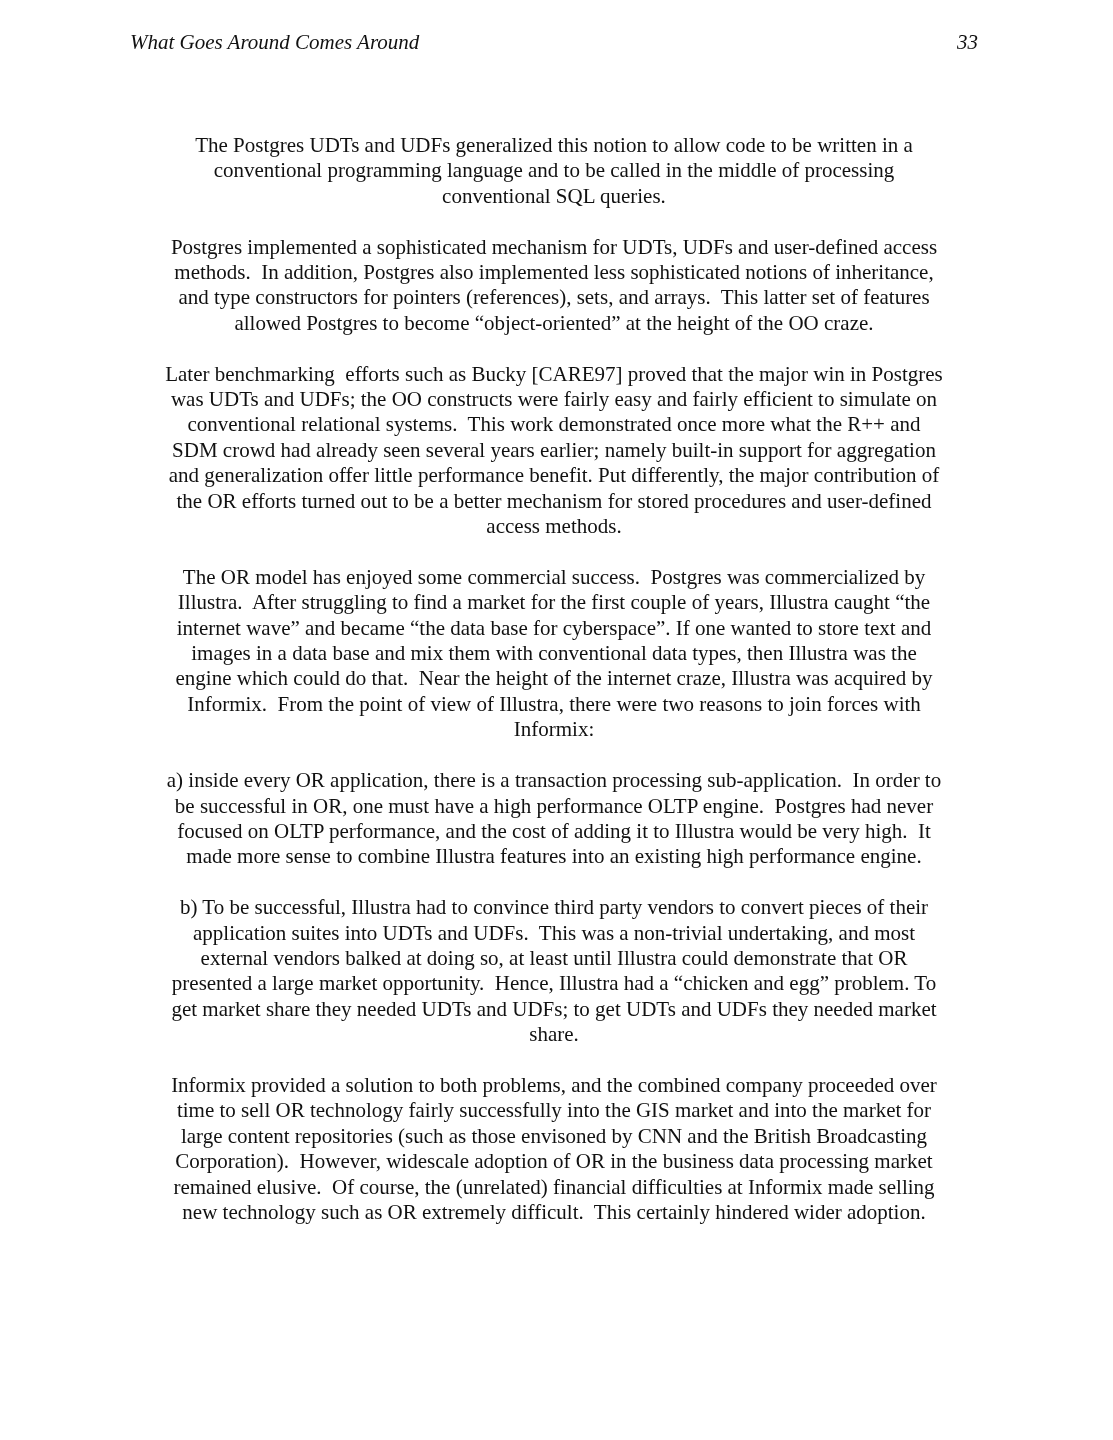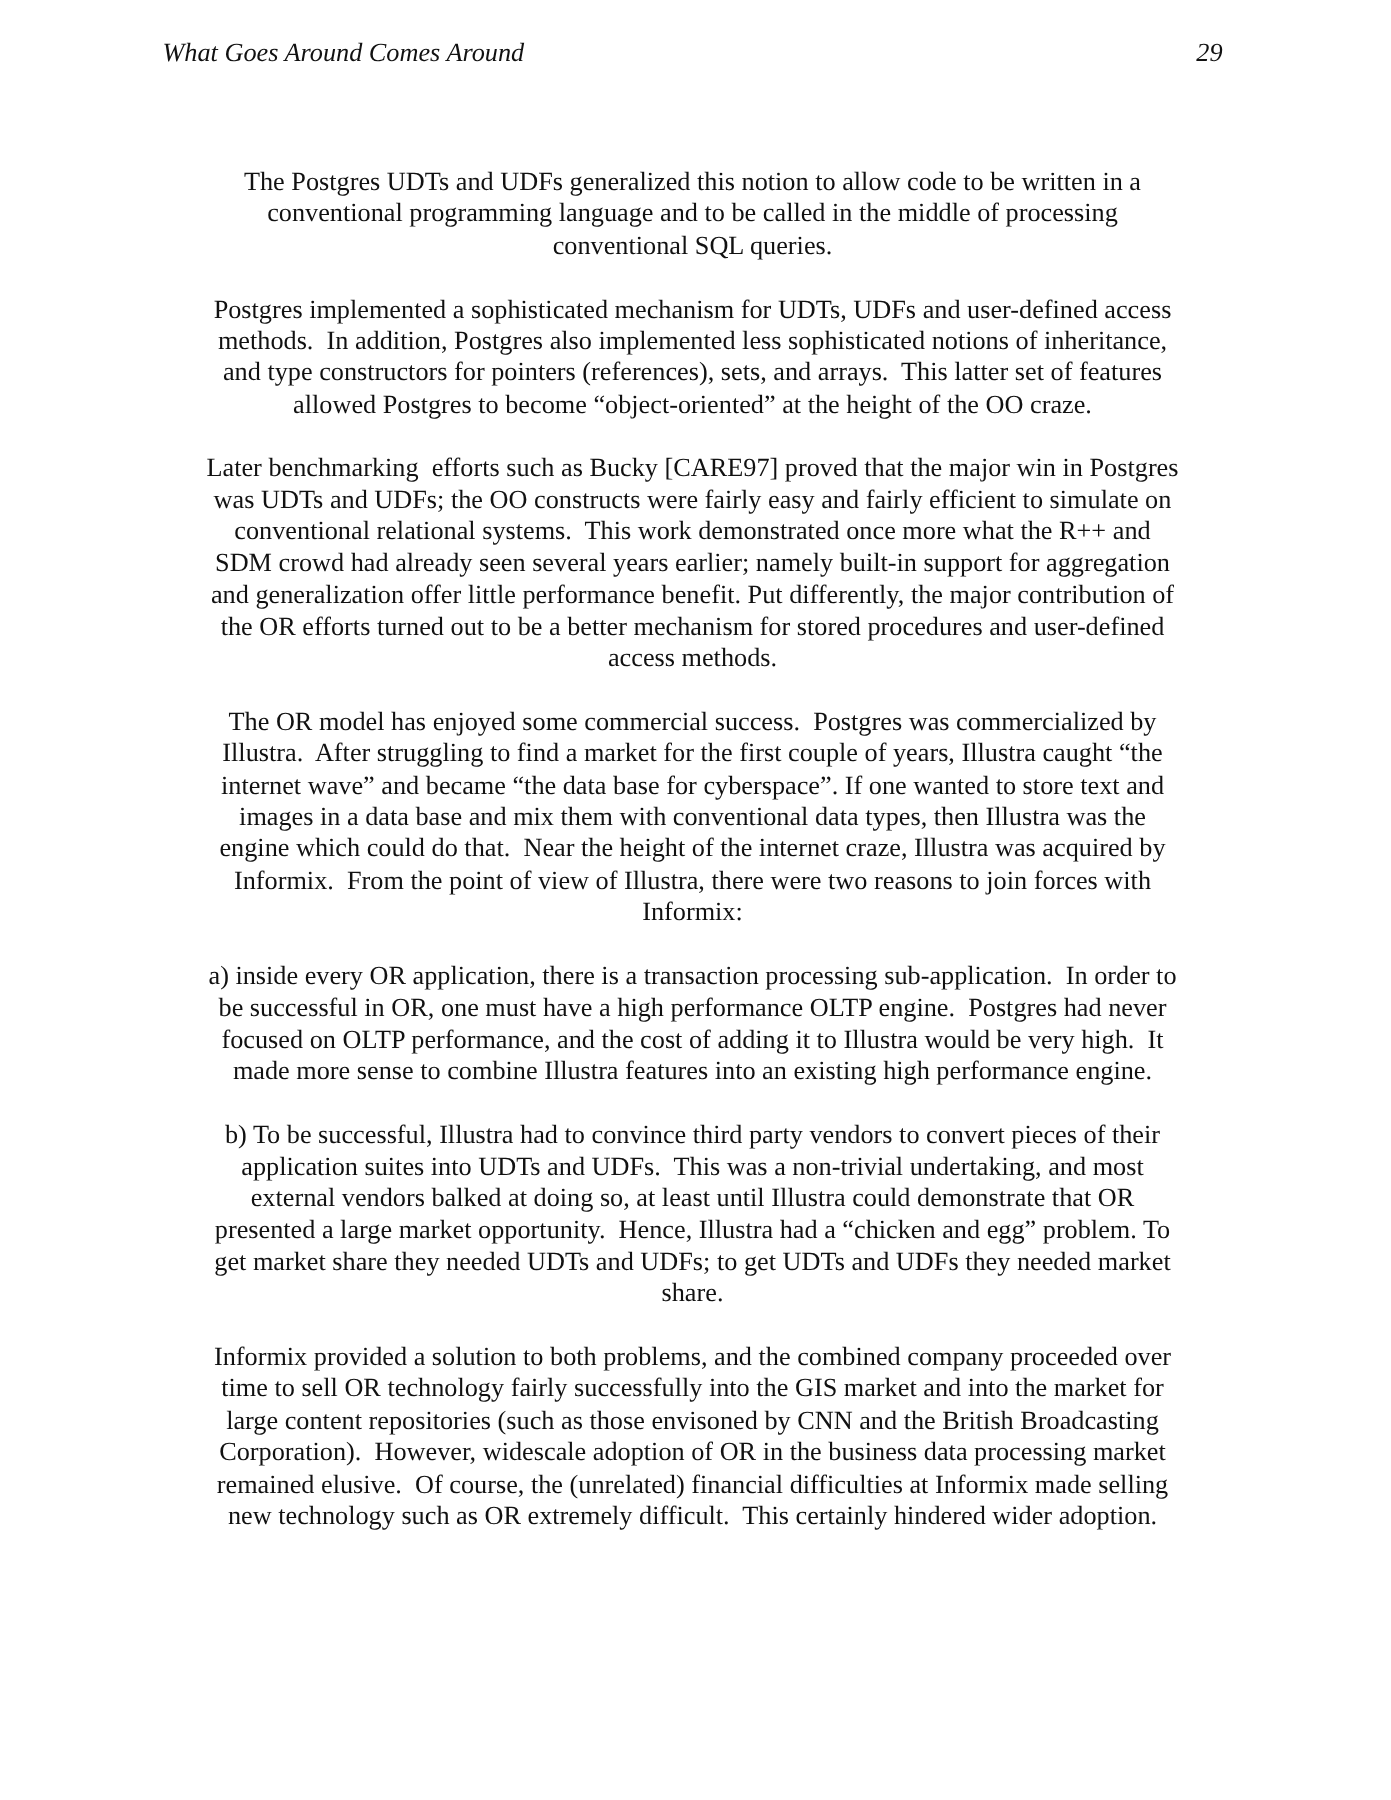--- a/index.html
+++ b/index.html
@@ -43,21 +43,21 @@
     text-align: center;
   }
 </style>
 </head>
 <body>
 
 <div class="page">
 
   <div class="page-header">
     <span class="running-title">What Goes Around Comes Around</span>
-    <span class="page-number">29</span>
+    <span class="page-number">33</span>
   </div>
 
   <div class="page-body">
     <p class="para">The Postgres UDTs and UDFs generalized this notion to allow code to be written in a conventional programming language and to be called in the middle of processing conventional SQL queries.</p>
     <p class="para">Postgres implemented a sophisticated mechanism for UDTs, UDFs and user-defined access methods.  In addition, Postgres also implemented less sophisticated notions of inheritance, and type constructors for pointers (references), sets, and arrays.  This latter set of features allowed Postgres to become “object-oriented” at the height of the OO craze.</p>
     <p class="para">Later benchmarking  efforts such as Bucky [CARE97] proved that the major win in Postgres was UDTs and UDFs; the OO constructs were fairly easy and fairly efficient to simulate on conventional relational systems.  This work demonstrated once more what the R++ and SDM crowd had already seen several years earlier; namely built-in support for aggregation and generalization offer little performance benefit. Put differently, the major contribution of the OR efforts turned out to be a better mechanism for stored procedures and user-defined access methods.</p>
     <p class="para">The OR model has enjoyed some commercial success.  Postgres was commercialized by Illustra.  After struggling to find a market for the first couple of years, Illustra caught “the internet wave” and became “the data base for cyberspace”. If one wanted to store text and images in a data base and mix them with conventional data types, then Illustra was the engine which could do that.  Near the height of the internet craze, Illustra was acquired by Informix.  From the point of view of Illustra, there were two reasons to join forces with Informix:</p>
     <p class="para">a) inside every OR application, there is a transaction processing sub-application.  In order to be successful in OR, one must have a high performance OLTP engine.  Postgres had never focused on OLTP performance, and the cost of adding it to Illustra would be very high.  It made more sense to combine Illustra features into an existing high performance engine.</p>
     <p class="para">b) To be successful, Illustra had to convince third party vendors to convert pieces of their application suites into UDTs and UDFs.  This was a non-trivial undertaking, and most external vendors balked at doing so, at least until Illustra could demonstrate that OR presented a large market opportunity.  Hence, Illustra had a “chicken and egg” problem. To get market share they needed UDTs and UDFs; to get UDTs and UDFs they needed market share.</p>
     <p class="para">Informix provided a solution to both problems, and the combined company proceeded over time to sell OR technology fairly successfully into the GIS market and into the market for large content repositories (such as those envisoned by CNN and the British Broadcasting Corporation).  However, widescale adoption of OR in the business data processing market remained elusive.  Of course, the (unrelated) financial difficulties at Informix made selling new technology such as OR extremely difficult.  This certainly hindered wider adoption.</p>

